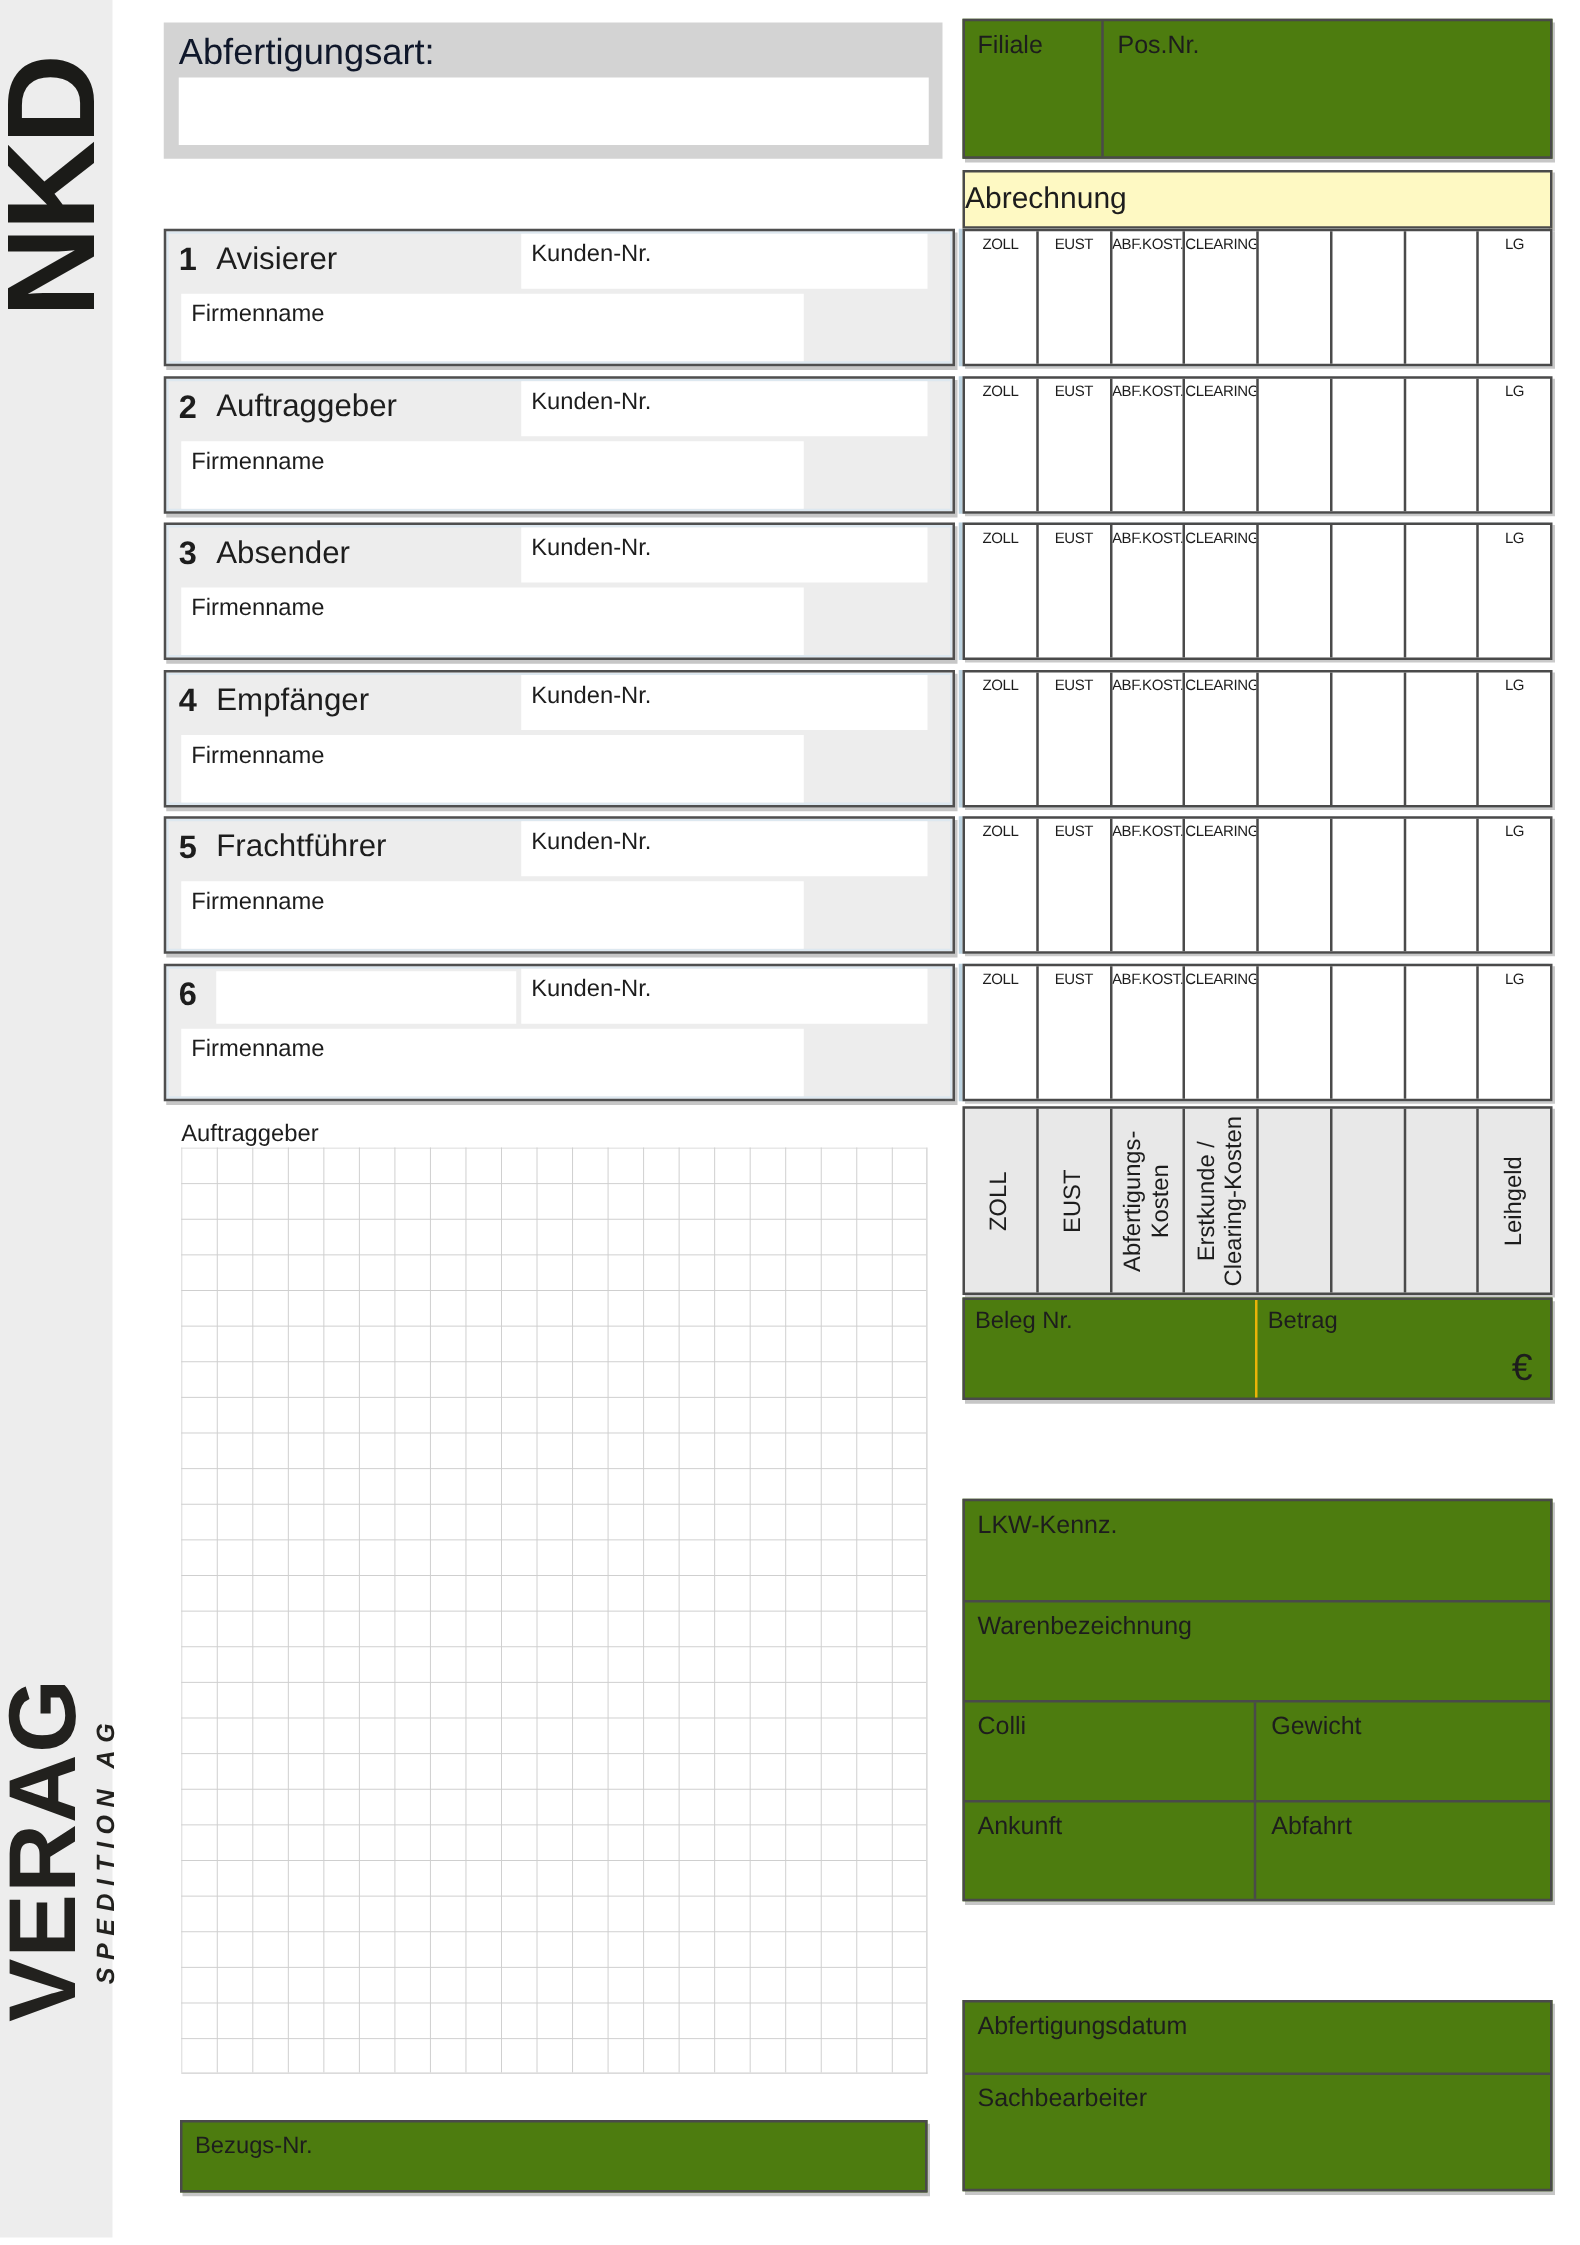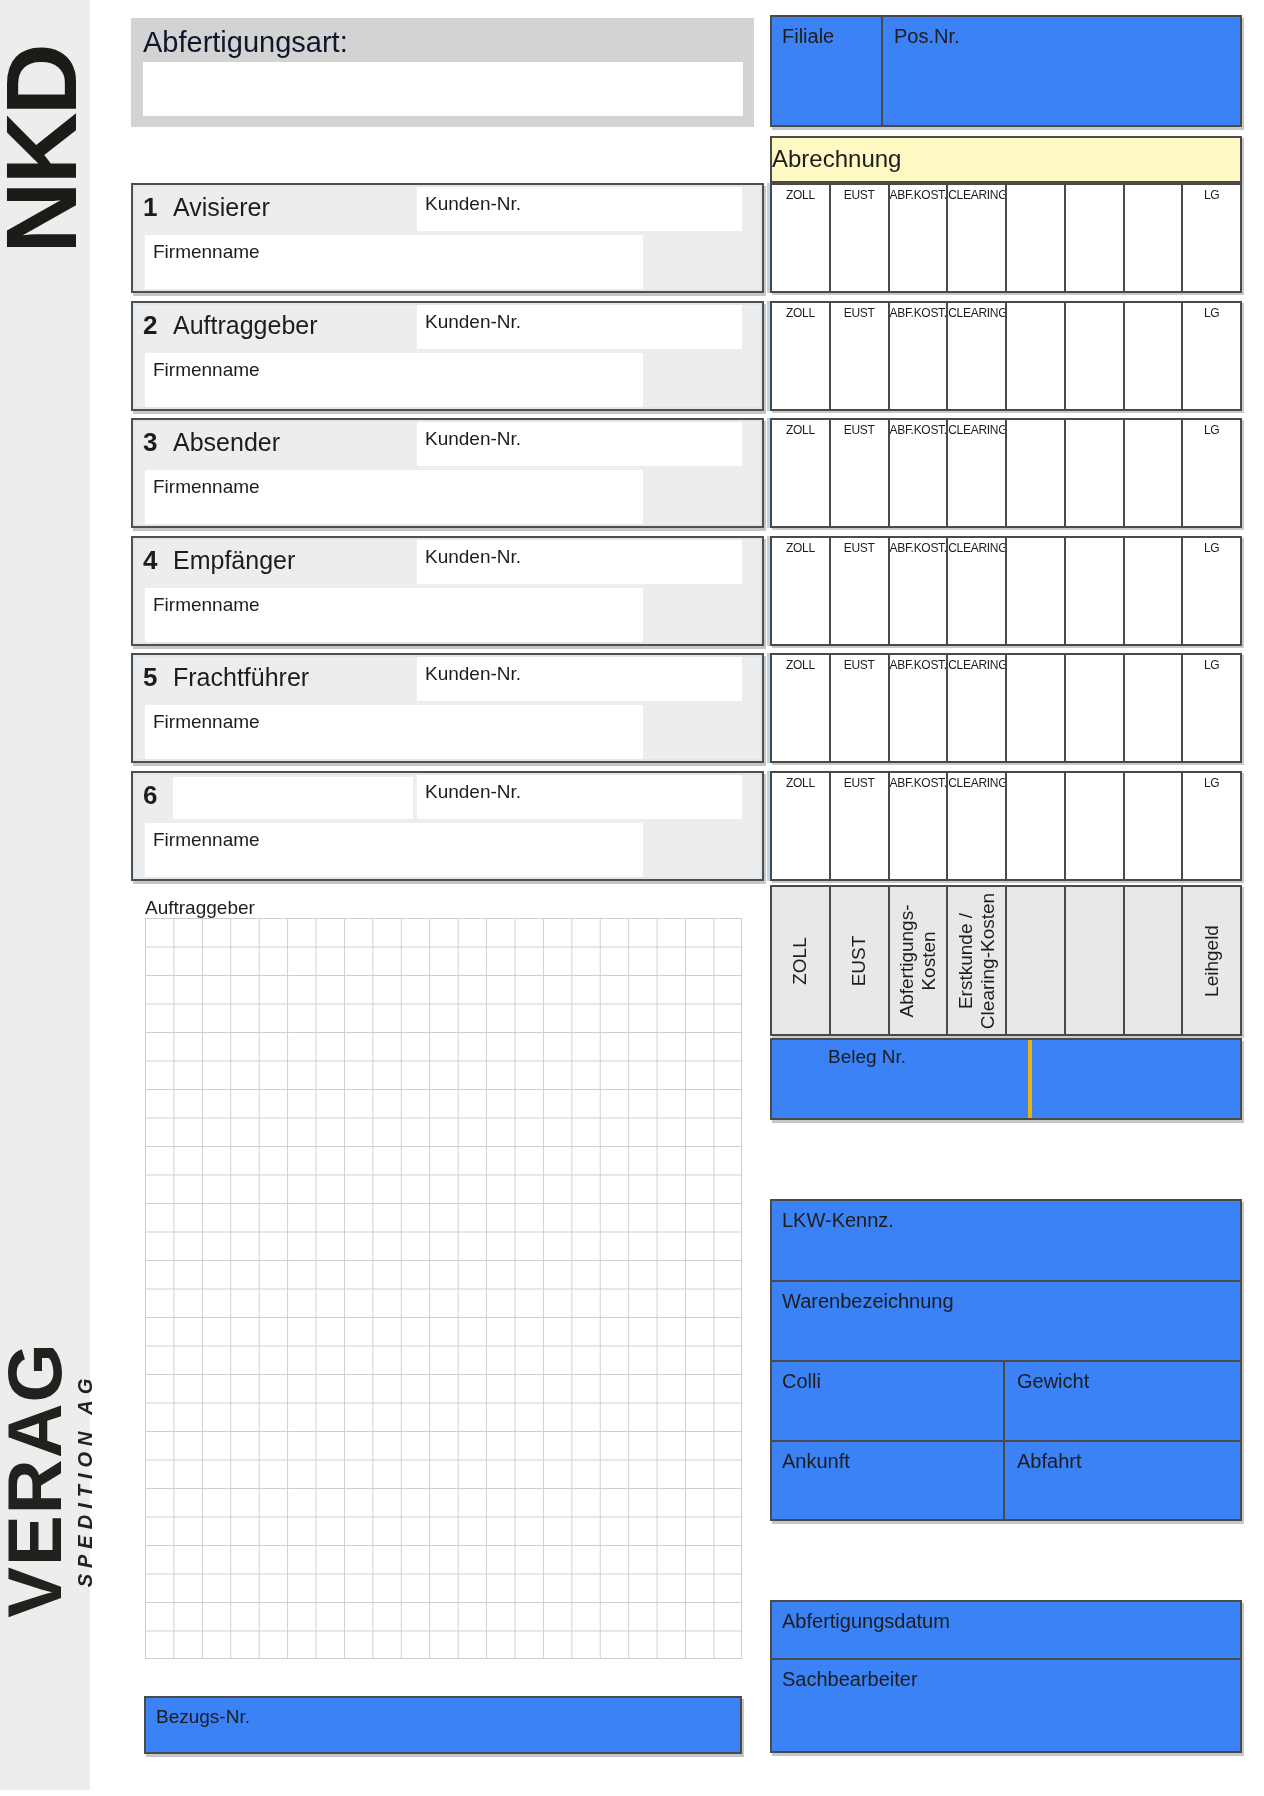--- a/index.html
+++ b/index.html
@@ -8,22 +8,22 @@
   
   .sidebar{position:absolute;left:0;top:0;width:90px;height:1790px;background:#ededed;}
   .nkd{position:absolute;left:-89px;top:95px;width:260px;height:110px;
        transform:rotate(-90deg);text-align:center;line-height:110px;
        font-size:100px;font-weight:bold;letter-spacing:-3px;color:#1b1b18;}
   .verag{position:absolute;left:-132px;top:1428px;width:364px;height:104px;
          transform:rotate(-90deg);text-align:center;color:#22211e;}
   .verag-main{font-size:76px;font-weight:bold;letter-spacing:1px;line-height:74px;}
   .verag-sub{font-size:20px;font-weight:bold;font-style:italic;letter-spacing:6px;margin-top:2px;}
   
-  .box{position:absolute;background:#3b82f6;border:2px solid #4a4a4a;box-sizing:border-box;
-       box-shadow:2px 3px 0 #c6c6c6;padding-left:48px;}
+  .box{position:absolute;background:#4d7c0f;border:2px solid #4a4a4a;box-sizing:border-box;
+       box-shadow:2px 3px 0 #c6c6c6;}
   .lbl{position:absolute;font-size:19px;color:#1d1d1d;white-space:nowrap;}
   
   .abfart{position:absolute;left:131px;top:18px;width:623px;height:109px;background:#d3d3d3;}
   .abfart-label{position:absolute;left:12px;top:8px;font-size:29px;color:#0f172a;}
   .abfart-input{position:absolute;left:12px;top:44px;width:600px;height:54px;background:#fff;}
   .filiale-box{left:770px;top:15px;width:472px;height:112px;}
   .filiale-div{position:absolute;left:109px;top:0;width:2px;height:100%;background:#4a4a4a;}
   .aviso{position:absolute;left:415px;top:140px;width:330px;height:43px;background:#bef264;
          border:2px solid #7a7a7a;box-sizing:border-box;margin-top:48px;}
   .abr-header{position:absolute;left:770px;top:136px;width:472px;height:47px;background:#fef9c3;
@@ -49,21 +49,21 @@
   .abr-cell span{display:block;text-align:center;margin-top:3px;font-size:12px;
                  letter-spacing:-0.3px;white-space:nowrap;}
   .vrow{position:absolute;left:770px;top:885px;width:472px;height:151px;background:#e8e8e8;
         border:2px solid #4a4a4a;box-sizing:border-box;display:flex;box-shadow:2px 2px 0 #c9c9c9;}
   .vcell{flex:1;position:relative;border-right:2px solid #4a4a4a;}
   .vcell:last-child{border-right:none;}
   .vcell span{position:absolute;left:50%;top:50%;width:146px;
               transform:translate(-50%,-50%) rotate(-90deg);
               text-align:center;font-size:19px;line-height:1.15;}
   .beleg-row{left:770px;top:1038px;width:472px;height:82px;display:flex;}
-  .beleg-cell{width:49.6%;position:relative;border-right:4px solid #eab308;}
+  .beleg-cell{width:49.6%;position:relative;border-right:2px solid #eab308;}
   .betrag-cell{flex:1;position:relative;}
   .euro{position:absolute;right:14px;bottom:6px;font-size:30px;}
   
   .anm-label{left:145px;top:897px;}
   .grid{position:absolute;left:145px;top:918px;width:597px;height:741px;
         border-right:1px solid #cfcfcf;border-bottom:1px solid #cfcfcf;box-sizing:border-box;
         background-image:linear-gradient(to right,#cfcfcf 1px,transparent 1px),
                          linear-gradient(to bottom,#cfcfcf 1px,transparent 1px);
         background-size:28.43px 28.5px;}
   
@@ -349,20 +349,24 @@
         <span></span>
       </div>
       <div class="vcell">
         <span>Leihgeld</span>
       </div>
     </div>
 
   <div class="box beleg-row">
     <div class="beleg-cell">
       <div class="lbl" style="left:8px;top:6px;">Beleg Nr.</div>
+    </div>
+    <div class="betrag-cell">
+      <div class="lbl" style="left:8px;top:6px;">Betrag</div>
+      <div class="euro">€</div>
     </div>
   </div>
 
   <div class="lbl anm-label">Auftraggeber</div>
   <div class="grid"></div>
 
   <div class="box lkw-box">
     <div class="hdiv" style="top:79px;"></div>
     <div class="hdiv" style="top:159px;"></div>
     <div class="hdiv" style="top:239px;"></div>

